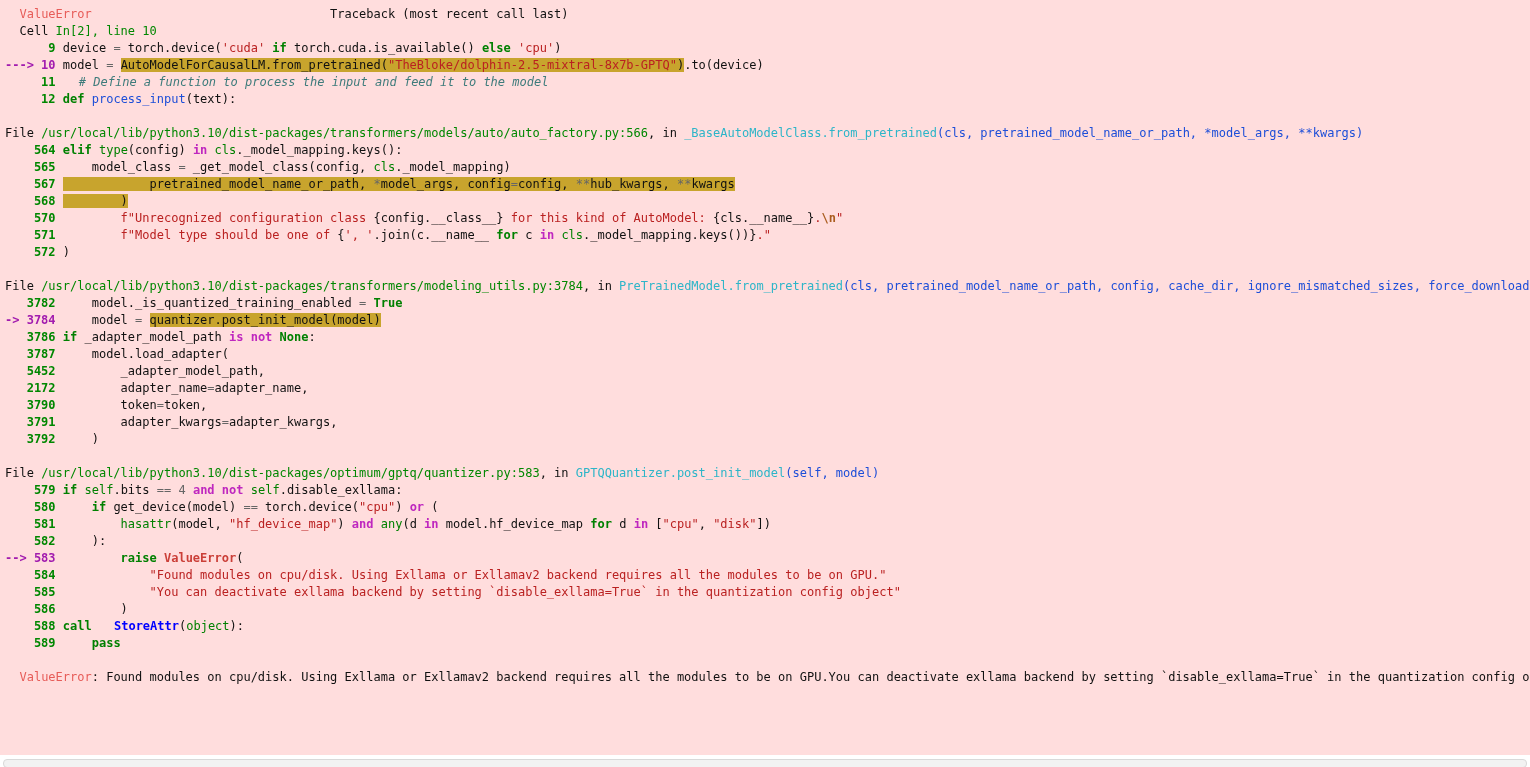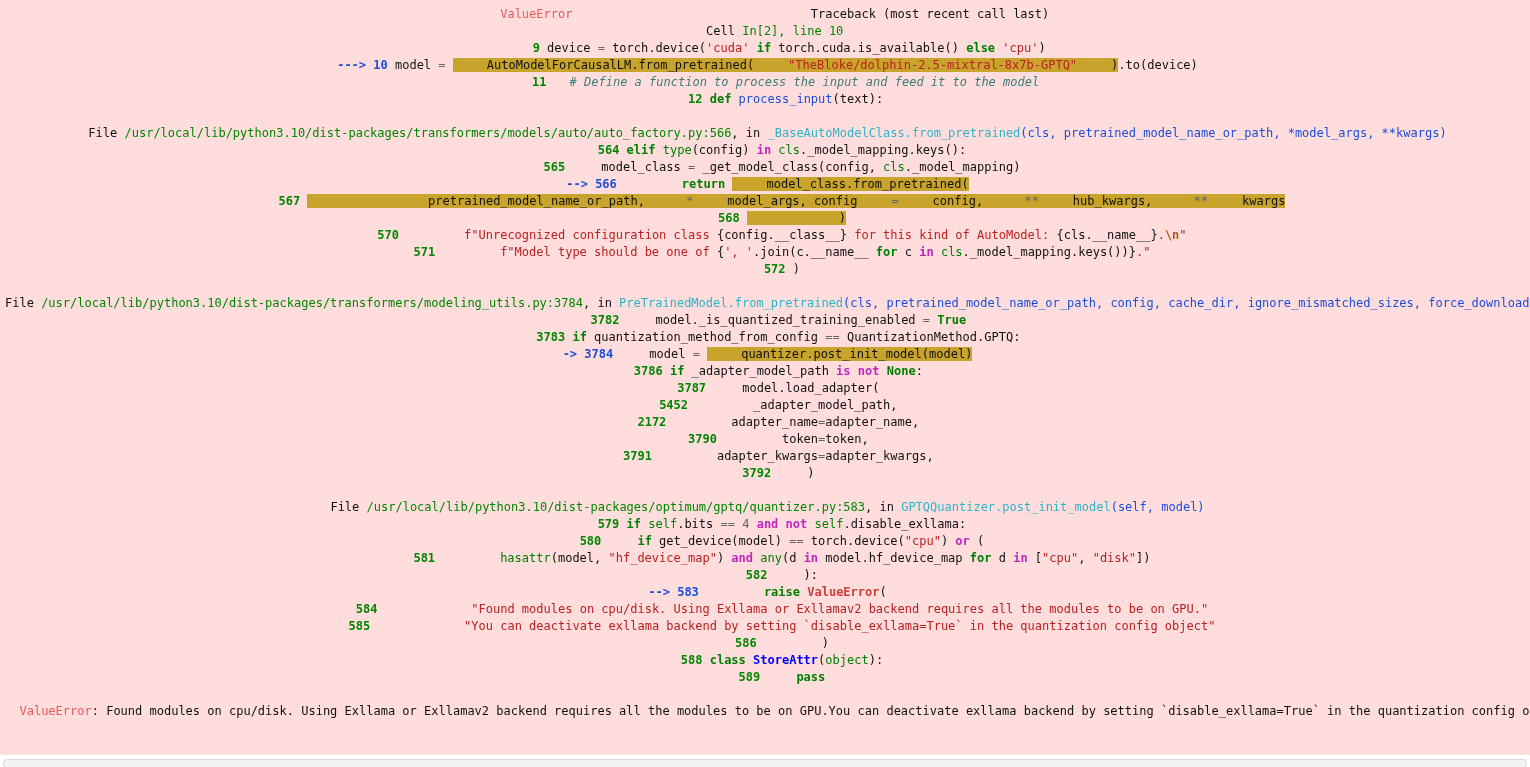--- a/index.html
+++ b/index.html
@@ -13,42 +13,41 @@
     box-sizing: border-box;
     width: 1530px;
     height: 755px;
     background: #ffdddd;
     padding: 6px 0 0 5px;
     font-family: "DejaVu Sans Mono", "Liberation Mono", monospace;
     font-size: 12px;
     line-height: 17px;
     color: #111111;
     overflow: hidden;
-    text-align: center;
   }
   .line { white-space: pre; height: 17px; }
   .t    { color: #111111; }
   .red  { color: #e75c58; }
   .kw   { color: #008000; font-weight: bold; }
   .ow   { color: #bf27bf; font-weight: bold; }
   .bi   { color: #008000; }
   .s    { color: #ba2121; }
   .esc  { color: #aa5d1f; font-weight: bold; }
   .num  { color: #666666; }
   .op   { color: #666666; }
   .cm   { color: #3d7b7b; font-style: italic; margin-left: 16px; }
   .fn   { color: #1d4ed8; }
-  .cl   { color: #0000ff; font-weight: bold; }
+  .cl   { color: #0000ff; font-weight: bold; margin-left: 15px; }
   .exc  { color: #cb3f38; font-weight: bold; }
   .ln   { color: #008700; font-weight: bold; }
-  .lna  { color: #1d4ed8; font-weight: bold; margin-top: 12px; }
+  .lna  { color: #a21caf; font-weight: bold; margin-top: 12px; }
   .fp   { color: #008700; }
   .qn   { color: #2db5c8; }
   .ar   { color: #1d4ed8; }
-  .hl   { background: #c8a42d; padding-left: 34px; }
+  .hl   { background: #c8a42d; }
   .sb-track {
     margin: 4px 3px 0 3px;
     height: 7px;
     border-radius: 4px;
     background: #f2f2f2;
     border: 1px solid #d9d9d9;
   }
 </style>
 </head>
 <body>
@@ -57,46 +56,44 @@
     <div class="line"><span class="t">  </span><span class="red">ValueError</span><span class="t">                                 Traceback (most recent call last)</span></div>
     <div class="line"><span class="t">  </span><span class="t">Cell </span><span class="fp">In[2], line 10</span></div>
     <div class="line"><span class="ln">      9</span><span class="t"> device </span><span class="op">=</span><span class="t"> torch.device(</span><span class="s">'cuda'</span><span class="t"> </span><span class="kw">if</span><span class="t"> torch.cuda.is_available() </span><span class="kw">else</span><span class="t"> </span><span class="s">'cpu'</span><span class="t">)</span></div>
     <div class="line"><span class="lna">---&gt; 10</span><span class="t"> model </span><span class="op">=</span><span class="t"> </span><span class="hl t">AutoModelForCausalLM.from_pretrained(</span><span class="hl s">"TheBloke/dolphin-2.5-mixtral-8x7b-GPTQ"</span><span class="hl t">)</span><span class="t">.to(device)</span></div>
     <div class="line"><span class="ln">     11</span><span class="t"> </span><span class="cm"># Define a function to process the input and feed it to the model</span></div>
     <div class="line"><span class="ln">     12</span><span class="t"> </span><span class="kw">def</span><span class="t"> </span><span class="fn">process_input</span><span class="t">(text):</span></div>
     <div class="line">&nbsp;</div>
     <div class="line"><span class="t">File </span><span class="fp">/usr/local/lib/python3.10/dist-packages/transformers/models/auto/auto_factory.py:566</span><span class="t">, in </span><span class="qn">_BaseAutoModelClass.from_pretrained</span><span class="ar">(cls, pretrained_model_name_or_path, *model_args, **kwargs)</span></div>
     <div class="line"><span class="ln">    564</span><span class="t"> </span><span class="kw">elif</span><span class="t"> </span><span class="bi">type</span><span class="t">(config) </span><span class="ow">in</span><span class="t"> </span><span class="bi">cls</span><span class="t">._model_mapping.keys():</span></div>
     <div class="line"><span class="ln">    565</span><span class="t">     model_class </span><span class="op">=</span><span class="t"> _get_model_class(config, </span><span class="bi">cls</span><span class="t">._model_mapping)</span></div>
-    <div class="line"><span class="lna">--&gt; 566</span><span class="t">         </span><span class="kw">return</span><span class="t"> </span><span class="hl t">model_class.from_pretrained(</span></div>
     <div class="line"><span class="ln">    567</span><span class="t"> </span><span class="hl t">            pretrained_model_name_or_path, </span><span class="hl op">*</span><span class="hl t">model_args, config</span><span class="hl op">=</span><span class="hl t">config, </span><span class="hl op">**</span><span class="hl t">hub_kwargs, </span><span class="hl op">**</span><span class="hl t">kwargs</span></div>
     <div class="line"><span class="ln">    568</span><span class="t"> </span><span class="hl t">        )</span></div>
     <div class="line"><span class="ln">    570</span><span class="t">         </span><span class="s">f"Unrecognized configuration class </span><span class="t">{config.__class__}</span><span class="s"> for this kind of AutoModel: </span><span class="t">{cls.__name__}</span><span class="s">.</span><span class="esc">\n</span><span class="s">"</span></div>
     <div class="line"><span class="ln">    571</span><span class="t">         </span><span class="s">f"Model type should be one of </span><span class="t">{</span><span class="s">', '</span><span class="t">.join(c.__name__ </span><span class="kw">for</span><span class="t"> c </span><span class="ow">in</span><span class="t"> </span><span class="bi">cls</span><span class="t">._model_mapping.keys())}</span><span class="s">."</span></div>
     <div class="line"><span class="ln">    572</span><span class="t"> )</span></div>
     <div class="line">&nbsp;</div>
     <div class="line"><span class="t">File </span><span class="fp">/usr/local/lib/python3.10/dist-packages/transformers/modeling_utils.py:3784</span><span class="t">, in </span><span class="qn">PreTrainedModel.from_pretrained</span><span class="ar">(cls, pretrained_model_name_or_path, config, cache_dir, ignore_mismatched_sizes, force_download, loc</span></div>
     <div class="line"><span class="ln">   3782</span><span class="t">     model._is_quantized_training_enabled </span><span class="op">=</span><span class="t"> </span><span class="kw">True</span></div>
-    <div class="line"><span class="ln">   3783</span><span class="t"> </span><span class="kw">if</span><span class="t"> quantization_method_from_config </span><span class="op">==</span><span class="t"> QuantizationMethod.GPTQ:</span></div>
     <div class="line"><span class="lna">-&gt; 3784</span><span class="t">     model </span><span class="op">=</span><span class="t"> </span><span class="hl t">quantizer.post_init_model(model)</span></div>
     <div class="line"><span class="ln">   3786</span><span class="t"> </span><span class="kw">if</span><span class="t"> _adapter_model_path </span><span class="ow">is</span><span class="t"> </span><span class="ow">not</span><span class="t"> </span><span class="kw">None</span><span class="t">:</span></div>
     <div class="line"><span class="ln">   3787</span><span class="t">     model.load_adapter(</span></div>
     <div class="line"><span class="ln">   5452</span><span class="t">         _adapter_model_path,</span></div>
     <div class="line"><span class="ln">   2172</span><span class="t">         adapter_name</span><span class="op">=</span><span class="t">adapter_name,</span></div>
     <div class="line"><span class="ln">   3790</span><span class="t">         token</span><span class="op">=</span><span class="t">token,</span></div>
     <div class="line"><span class="ln">   3791</span><span class="t">         adapter_kwargs</span><span class="op">=</span><span class="t">adapter_kwargs,</span></div>
     <div class="line"><span class="ln">   3792</span><span class="t">     )</span></div>
     <div class="line">&nbsp;</div>
     <div class="line"><span class="t">File </span><span class="fp">/usr/local/lib/python3.10/dist-packages/optimum/gptq/quantizer.py:583</span><span class="t">, in </span><span class="qn">GPTQQuantizer.post_init_model</span><span class="ar">(self, model)</span></div>
     <div class="line"><span class="ln">    579</span><span class="t"> </span><span class="kw">if</span><span class="t"> </span><span class="bi">self</span><span class="t">.bits </span><span class="op">==</span><span class="t"> </span><span class="num">4</span><span class="t"> </span><span class="ow">and</span><span class="t"> </span><span class="ow">not</span><span class="t"> </span><span class="bi">self</span><span class="t">.disable_exllama:</span></div>
     <div class="line"><span class="ln">    580</span><span class="t">     </span><span class="kw">if</span><span class="t"> get_device(model) </span><span class="op">==</span><span class="t"> torch.device(</span><span class="s">"cpu"</span><span class="t">) </span><span class="ow">or</span><span class="t"> (</span></div>
     <div class="line"><span class="ln">    581</span><span class="t">         </span><span class="bi">hasattr</span><span class="t">(model, </span><span class="s">"hf_device_map"</span><span class="t">) </span><span class="ow">and</span><span class="t"> </span><span class="bi">any</span><span class="t">(d </span><span class="ow">in</span><span class="t"> model.hf_device_map </span><span class="kw">for</span><span class="t"> d </span><span class="ow">in</span><span class="t"> [</span><span class="s">"cpu"</span><span class="t">, </span><span class="s">"disk"</span><span class="t">])</span></div>
     <div class="line"><span class="ln">    582</span><span class="t">     ):</span></div>
     <div class="line"><span class="lna">--&gt; 583</span><span class="t">         </span><span class="kw">raise</span><span class="t"> </span><span class="exc">ValueError</span><span class="t">(</span></div>
     <div class="line"><span class="ln">    584</span><span class="t">             </span><span class="s">"Found modules on cpu/disk. Using Exllama or Exllamav2 backend requires all the modules to be on GPU."</span></div>
     <div class="line"><span class="ln">    585</span><span class="t">             </span><span class="s">"You can deactivate exllama backend by setting `disable_exllama=True` in the quantization config object"</span></div>
     <div class="line"><span class="ln">    586</span><span class="t">         )</span></div>
-    <div class="line"><span class="ln">    588</span><span class="t"> </span><span class="kw">class</span><span class="t"> </span><span class="cl">StoreAttr</span><span class="t">(</span><span class="bi">object</span><span class="t">):</span></div>
+    <div class="line"><span class="ln">    588</span><span class="t"> </span><span class="kw">call</span><span class="t"> </span><span class="cl">StoreAttr</span><span class="t">(</span><span class="bi">object</span><span class="t">):</span></div>
     <div class="line"><span class="ln">    589</span><span class="t">     </span><span class="kw">pass</span></div>
     <div class="line">&nbsp;</div>
     <div class="line"><span class="t">  </span><span class="red">ValueError</span><span class="t">: Found modules on cpu/disk. Using Exllama or Exllamav2 backend requires all the modules to be on GPU.You can deactivate exllama backend by setting `disable_exllama=True` in the quantization config object</span></div>
   </div>
 <div class="sb-track"></div>
 
 </body></html>

